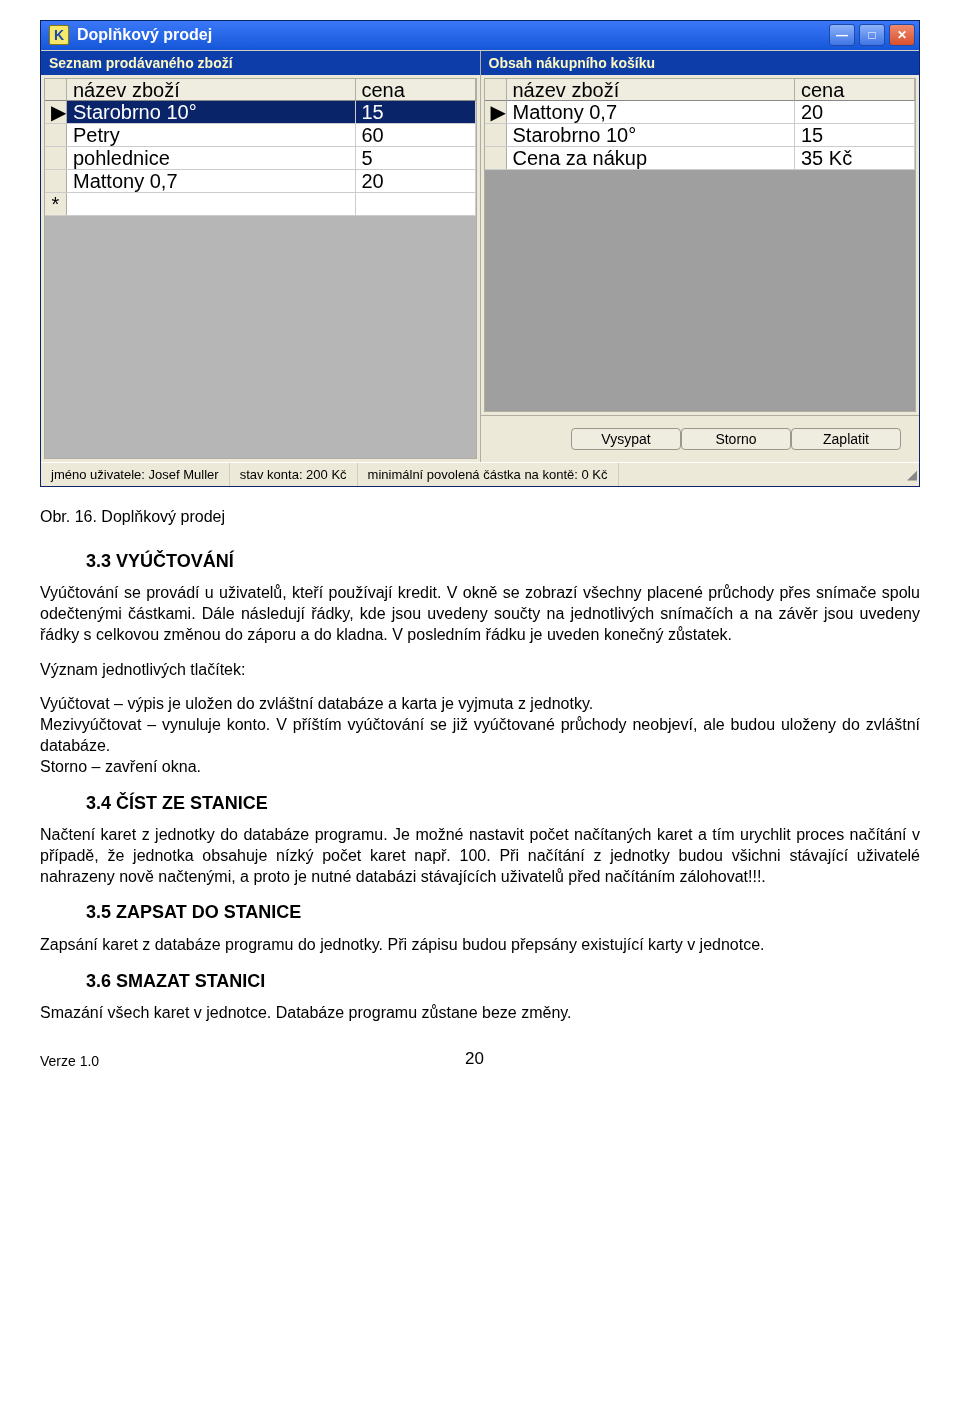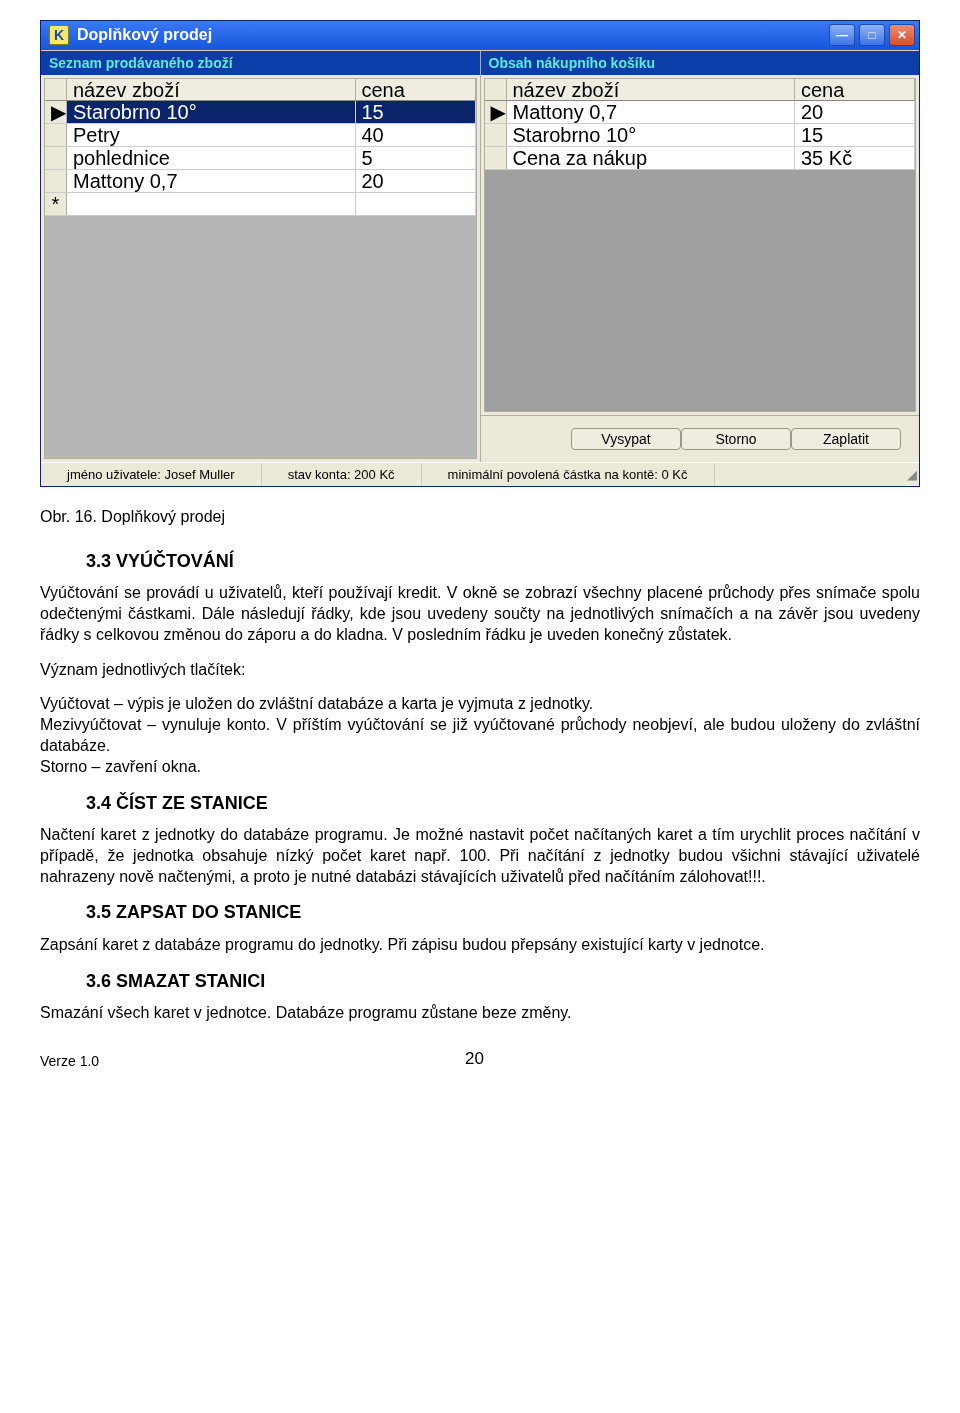--- a/index.html
+++ b/index.html
@@ -8,36 +8,36 @@
   
   .win{background:#ece9d8;border:1px solid #0a246a;margin:0 0 20px 0;}
   .titlebar{display:flex;align-items:center;background:linear-gradient(to bottom,#3a78f8,#1556d8);color:#fff;padding:3px 4px 4px 8px;font-size:16px;font-weight:bold;}
   .k-icon{display:inline-flex;width:20px;height:20px;background:#f5e86b;border:1px solid #8a7a00;color:#1b4aa8;align-items:center;justify-content:center;font-weight:900;font-size:14px;margin-right:8px;border-radius:2px;}
   .titlebar .spacer{flex:1;}
   .tbtn{width:26px;height:22px;margin-left:4px;background:linear-gradient(to bottom,#8eb3f9,#3e74e4);border:1px solid #1b4aa8;border-radius:3px;display:flex;align-items:center;justify-content:center;color:#fff;font-size:12px;font-weight:bold;}
   .tbtn.close{background:linear-gradient(to bottom,#ef8b6e,#d84f2d);}
   .panes{display:flex;align-items:stretch;border-top:1px solid #d0cfbf;}
   .pane{flex:1;display:flex;flex-direction:column;}
   .pane.left{border-right:1px solid #b0aea0;}
-  .pane-title{background:#0c3da9;color:#5eead4;font-size:14px;font-weight:bold;padding:4px 8px;}
+  .pane-title{background:#0c3da9;color:#fef9c3;font-size:14px;font-weight:bold;padding:4px 8px;}
   .grid{border:1px solid #b0aea0;margin:3px;background:#ece9d8;flex:1;display:flex;flex-direction:column;}
   .gheader{display:flex;background:#ece9d8;}
   .gheader .cell{border-right:1px solid #b0aea0;border-bottom:1px solid #888;background:#efece0;}
   .row{display:flex;background:#fff;border-bottom:1px solid #ccc;}
   .row.sel{background:#0a246a;color:#fff;}
   .cell{padding:2px 6px;font-size:20px;border-right:1px solid #ccc;height:22px;line-height:18px;overflow:hidden;}
   .cell.ind{width:22px;flex:0 0 22px;background:#ece9d8;border-right:1px solid #b0aea0;color:#000;text-align:center;}
   .cell.name{flex:1;}
   .cell.price{width:120px;flex:0 0 120px;}
   .gridbody{background:#b6b6b6;flex:1;min-height:260px;}
   .gridbody.right{min-height:310px;background:#9f9f9f;}
   .btnrow{border-top:1px solid #b0aea0;padding:12px 18px;display:flex;justify-content:flex-end;background:#ece9d8;}
   .wbtn{min-width:110px;padding:2px 18px;text-align:center;font-size:14px;background:#efece0;border:1px solid #9a988a;border-radius:4px;}
   .statusbar{display:flex;background:#ece9d8;border-top:1px solid #fff;font-size:13px;}
-  .sb-item{padding:4px 26px;border-right:1px solid #cfcdc0;}
+  .sb-item{padding:4px 10px;border-right:1px solid #cfcdc0;}
   .sb-grip{margin-left:auto;padding:4px 2px;color:#888;}
   
   .doc{font-size:16px;line-height:1.3;}
   .caption{text-align:left;margin:8px 0 22px 0;}
   h2{font-size:18px;font-weight:bold;margin:6px 0 10px 0;text-indent:46px;}
   p{margin:0 0 14px 0;text-align:justify;}
   .footer{display:flex;justify-content:flex-end;align-items:flex-end;margin-top:24px;font-size:14px;}
 </style>
 </head>
 <body>
@@ -66,21 +66,21 @@
           </div>
           <div class="gridbody">
             <div class="row sel">
               <div class="cell ind">▶</div>
               <div class="cell name">Starobrno 10°</div>
               <div class="cell price">15</div>
             </div>
             <div class="row">
               <div class="cell ind"></div>
               <div class="cell name">Petry</div>
-              <div class="cell price">40</div>
+              <div class="cell price">60</div>
             </div>
             <div class="row">
               <div class="cell ind"></div>
               <div class="cell name">pohlednice</div>
               <div class="cell price">5</div>
             </div>
             <div class="row">
               <div class="cell ind"></div>
               <div class="cell name">Mattony 0,7</div>
               <div class="cell price">20</div>

